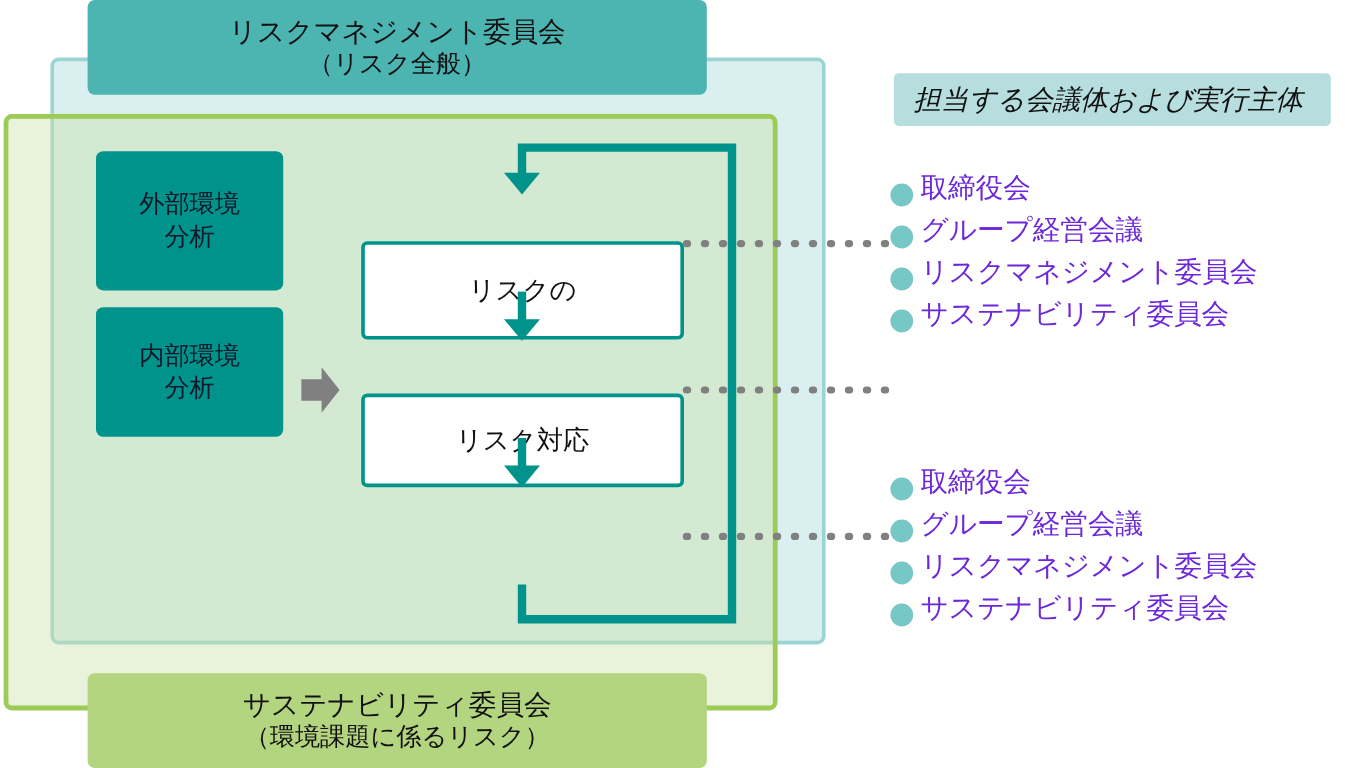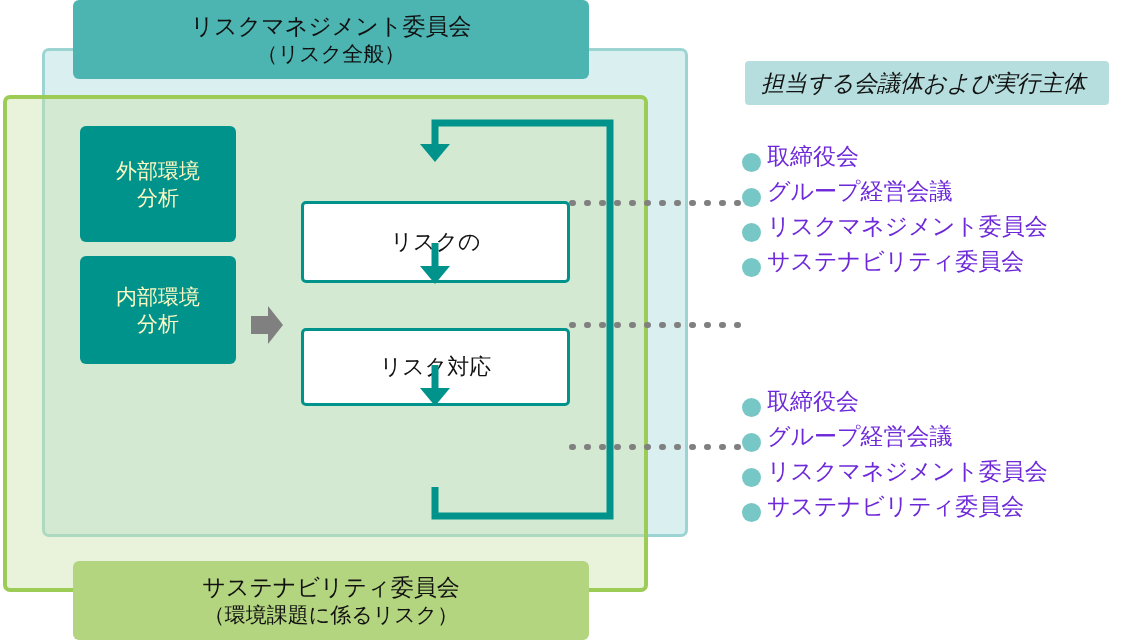--- a/index.html
+++ b/index.html
@@ -80,21 +80,21 @@
   }
   .banner-sub { font-size: 21px; }
 
   
   .tealbox {
     position: absolute;
     left: 80px;
     width: 156px;
     background: #00938b;
     border-radius: 6px;
-    color: #fef9c3;
+    color: #0f172a;
     font-size: 21px;
     line-height: 1.30;
     text-align: center;
     display: flex;
     flex-direction: column;
     align-items: center;
     justify-content: center;
     box-sizing: border-box;
   }
   #tealbox-0 { top: 126px; height: 116px; }

